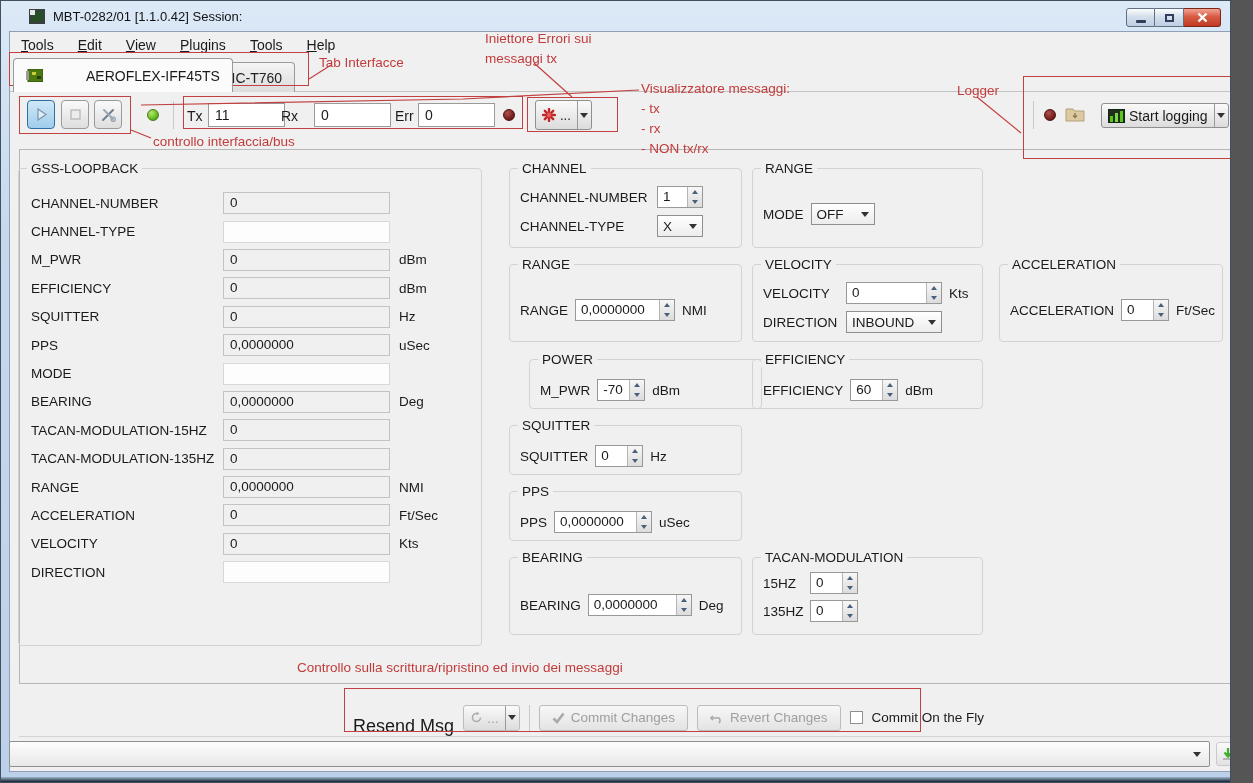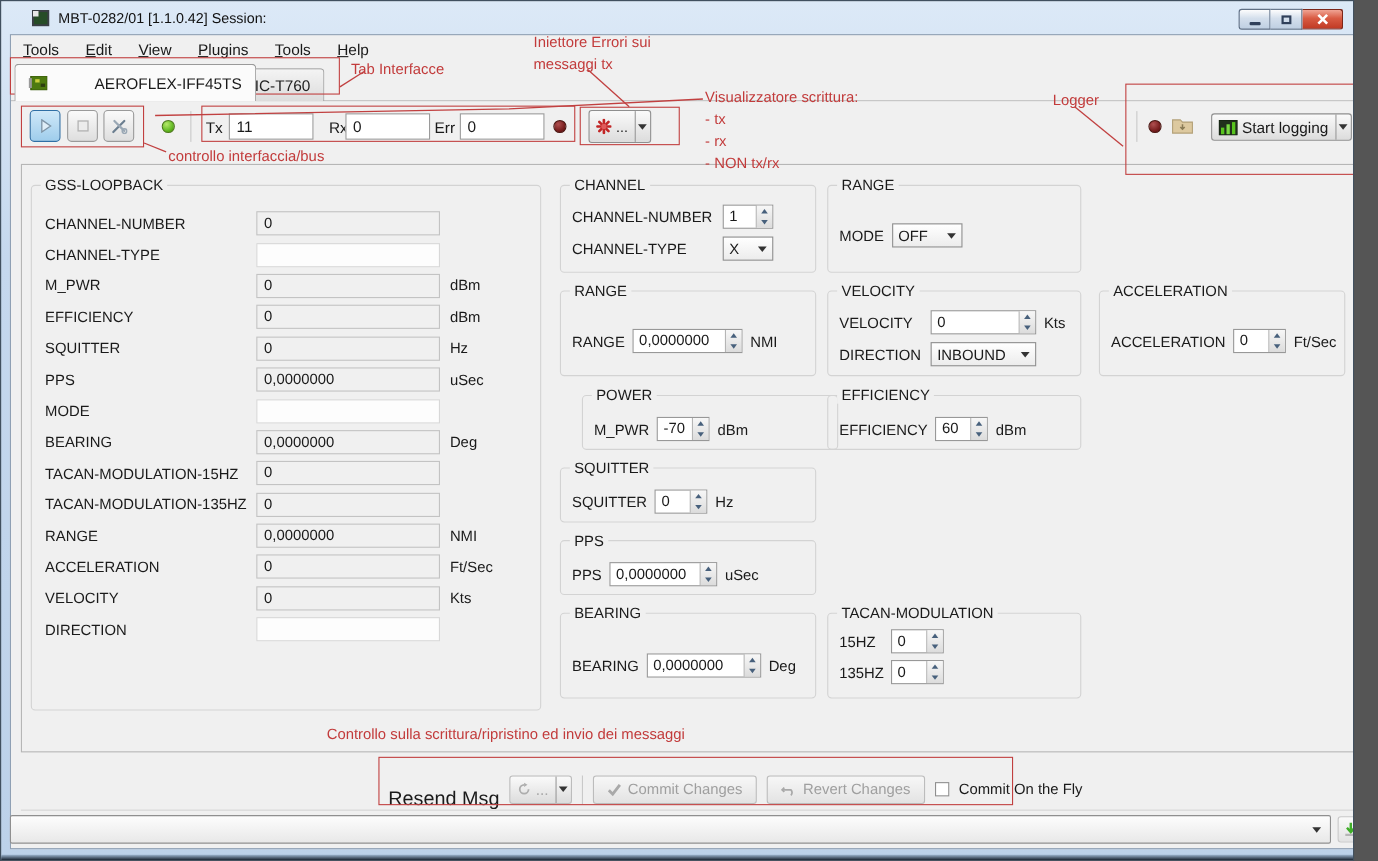--- a/index.html
+++ b/index.html
@@ -169,21 +169,21 @@
       <path d="M2 13 L12 3" stroke="#6c7f90" stroke-width="2" stroke-linecap="round"></path>
       <path d="M3 3 L12 12" stroke="#9aa8b5" stroke-width="2" stroke-linecap="round"></path>
       <circle cx="12.2" cy="12.2" r="2.1" fill="none" stroke="#9aa8b5" stroke-width="1.4"></circle>
     </svg>
   </div>
   <div class="led green"></div>
   <div class="vsep" style="left:172px; top:100px; height:28px;"></div>
 
   <span class="tb-label" style="left:186px;">Tx</span>
   <div class="tb-field" style="left:207px;">11</div>
-  <span class="tb-label" style="left:280px;margin-left:18px;">Rx</span>
+  <span class="tb-label" style="left:280px;">Rx</span>
   <div class="tb-field" style="left:313px;">0</div>
   <span class="tb-label" style="left:394px;">Err</span>
   <div class="tb-field" style="left:417px;">0</div>
   <div class="led darkred" style="left:502px; top:108px;"></div>
 
   <div class="splitbtn" style="left:534px; top:99px; height:30px;">
     <div class="main">
       <svg width="14" height="14" viewBox="0 0 14 14">
         <g stroke="#c22525" stroke-width="2.4" stroke-linecap="round">
           <path d="M7 1 L7 13"></path>
@@ -216,21 +216,21 @@
       </svg>
       <span>Start logging</span>
     </div>
     <div class="arrowpart">
         <div class="darr"></div>
       </div>
   </div>
 
   <div class="mainpanel"></div>
 
-  <div class="grp" style="left:27px; top:167px; width:464px; height:478px;text-decoration:underline;">
+  <div class="grp" style="left:17px; top:167px; width:464px; height:478px;text-decoration:underline;">
     <span class="grp-title">GSS-LOOPBACK</span>
     <div class="gss-rows">
       <div class="gss-row">
           <span class="gss-label">CHANNEL-NUMBER</span>
           <span class="gss-field">0</span>
           <span class="gss-unit"></span>
         </div>
       <div class="gss-row">
           <span class="gss-label">CHANNEL-TYPE</span>
           <span class="gss-field empty"></span>
@@ -575,21 +575,21 @@
   <div class="redrect" style="left:526px; top:96px; width:91px; height:35px;"></div>
   <div class="redrect" style="left:1022px; top:75px; width:211px; height:83px;"></div>
   <div class="redrect" style="left:343px; top:687px; width:577px; height:44px;"></div>
 
   <div class="ann" style="left:318px; top:52px;">Tab Interfacce</div>
   <div class="ann" style="left:484px; top:28px;">
     <div>Iniettore Errori sui</div>
     <div>messaggi tx</div>
   </div>
   <div class="ann" style="left:640px; top:78px;">
-    <div>Visualizzatore scrittura:</div>
+    <div>Visualizzatore messaggi:</div>
     <div>- tx</div>
     <div>- rx</div>
     <div>- NON tx/rx</div>
   </div>
   <div class="ann" style="left:956px; top:80px;">Logger</div>
   <div class="ann" style="left:152px; top:131px;">controllo interfaccia/bus</div>
   <div class="ann" style="left:296px; top:657px;">Controllo sulla scrittura/ripristino ed invio dei messaggi</div>
 
   <svg class="overlay">
     <g stroke="#c14040" stroke-width="1.2" fill="none">

